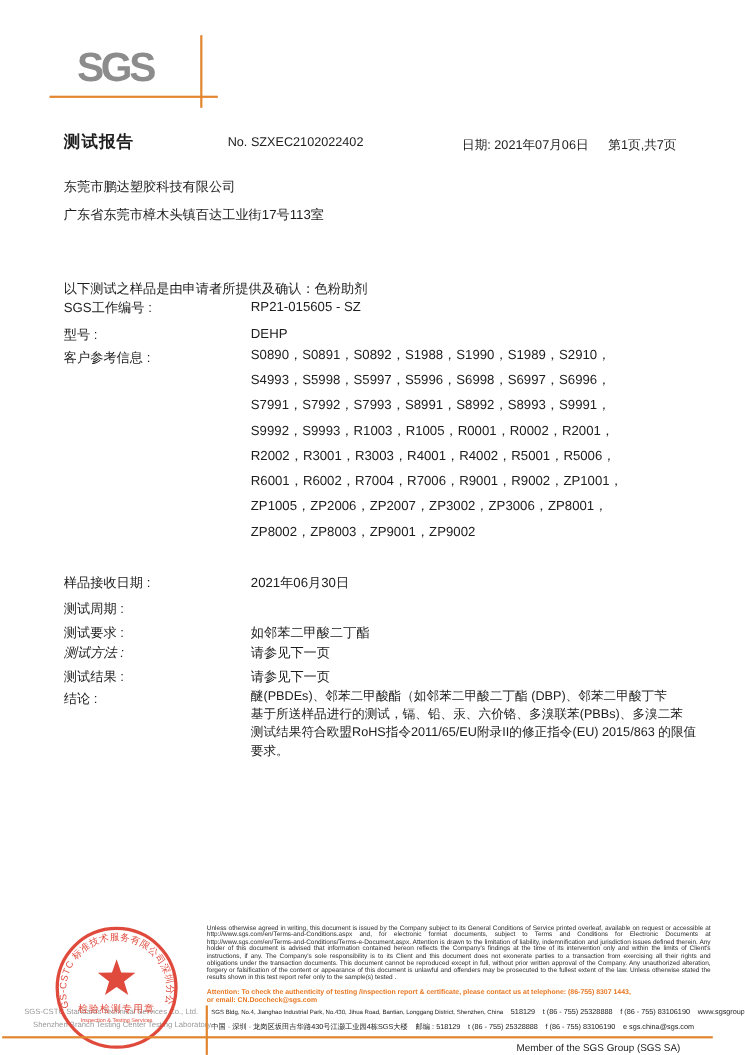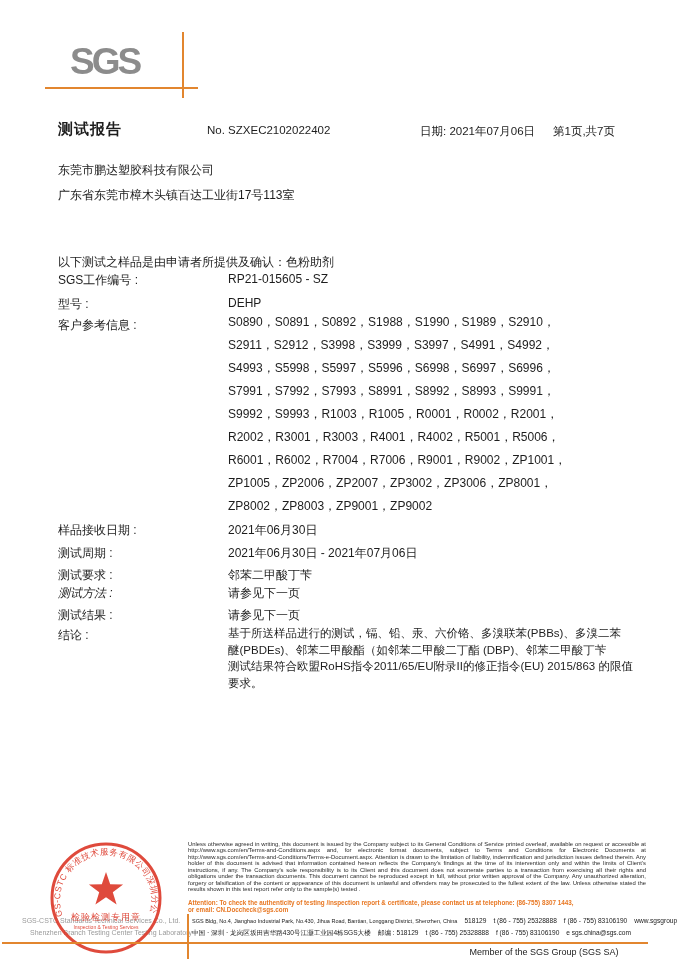--- a/index.html
+++ b/index.html
@@ -66,49 +66,47 @@
 
   <div class="abs flabel" style="top:272px;">SGS工作编号 :</div>
   <div class="abs fvalue" style="top:272px;">RP21-015605 - SZ</div>
 
   <div class="abs flabel" style="top:296px;">型号 :</div>
   <div class="abs fvalue" style="top:296px;">DEHP</div>
 
   <div class="abs flabel" style="top:317px;">客户参考信息 :</div>
   <div class="abs" style="left:228px;top:311px;">
     <div class="ref-line">S0890，S0891，S0892，S1988，S1990，S1989，S2910，</div>
-    <div class="ref-line">S2911，S2912，S3998，S3999，S3997，S4991，S4992，</div>
     <div class="ref-line">S4993，S5998，S5997，S5996，S6998，S6997，S6996，</div>
     <div class="ref-line">S7991，S7992，S7993，S8991，S8992，S8993，S9991，</div>
     <div class="ref-line">S9992，S9993，R1003，R1005，R0001，R0002，R2001，</div>
     <div class="ref-line">R2002，R3001，R3003，R4001，R4002，R5001，R5006，</div>
     <div class="ref-line">R6001，R6002，R7004，R7006，R9001，R9002，ZP1001，</div>
     <div class="ref-line">ZP1005，ZP2006，ZP2007，ZP3002，ZP3006，ZP8001，</div>
     <div class="ref-line">ZP8002，ZP8003，ZP9001，ZP9002</div>
   </div>
 
   <div class="abs flabel" style="top:522px;">样品接收日期 :</div>
   <div class="abs fvalue" style="top:522px;">2021年06月30日</div>
 
   <div class="abs flabel" style="top:545px;">测试周期 :</div>
-  <div class="abs fvalue" style="top:545px;">2021年06月30日 - 2021年07月06日</div>
 
   <div class="abs flabel" style="top:567px;">测试要求 :</div>
-  <div class="abs fvalue" style="top:567px;">邻苯二甲酸丁苄</div>
+  <div class="abs fvalue" style="top:567px;">如邻苯二甲酸二丁酯</div>
 
   <div class="abs flabel" style="top:585px;font-style:italic;">测试方法 :</div>
   <div class="abs fvalue" style="top:585px;">请参见下一页</div>
 
   <div class="abs flabel" style="top:607px;">测试结果 :</div>
   <div class="abs fvalue" style="top:607px;">请参见下一页</div>
 
   <div class="abs flabel" style="top:627px;">结论 :</div>
   <div class="abs" style="left:228px;top:625px;">
+    <div class="concl-line">醚(PBDEs)、邻苯二甲酸酯（如邻苯二甲酸二丁酯 (DBP)、邻苯二甲酸丁苄</div>
     <div class="concl-line">基于所送样品进行的测试，镉、铅、汞、六价铬、多溴联苯(PBBs)、多溴二苯</div>
-    <div class="concl-line">醚(PBDEs)、邻苯二甲酸酯（如邻苯二甲酸二丁酯 (DBP)、邻苯二甲酸丁苄</div>
     <div class="concl-line">测试结果符合欧盟RoHS指令2011/65/EU附录II的修正指令(EU) 2015/863 的限值</div>
     <div class="concl-line">要求。</div>
   </div>
 
   <div class="abs company-line1">SGS-CSTC Standards Technical Services Co., Ltd.</div>
   <div class="abs company-line2">Shenzhen Branch Testing Center Testing Laboratory</div>
 
   <svg class="abs stamp" viewBox="0 0 116 116">
     <defs>
       <path id="arcpath" d="M 14,74 A 46,46 0 1 1 102,74" fill="none"></path>

